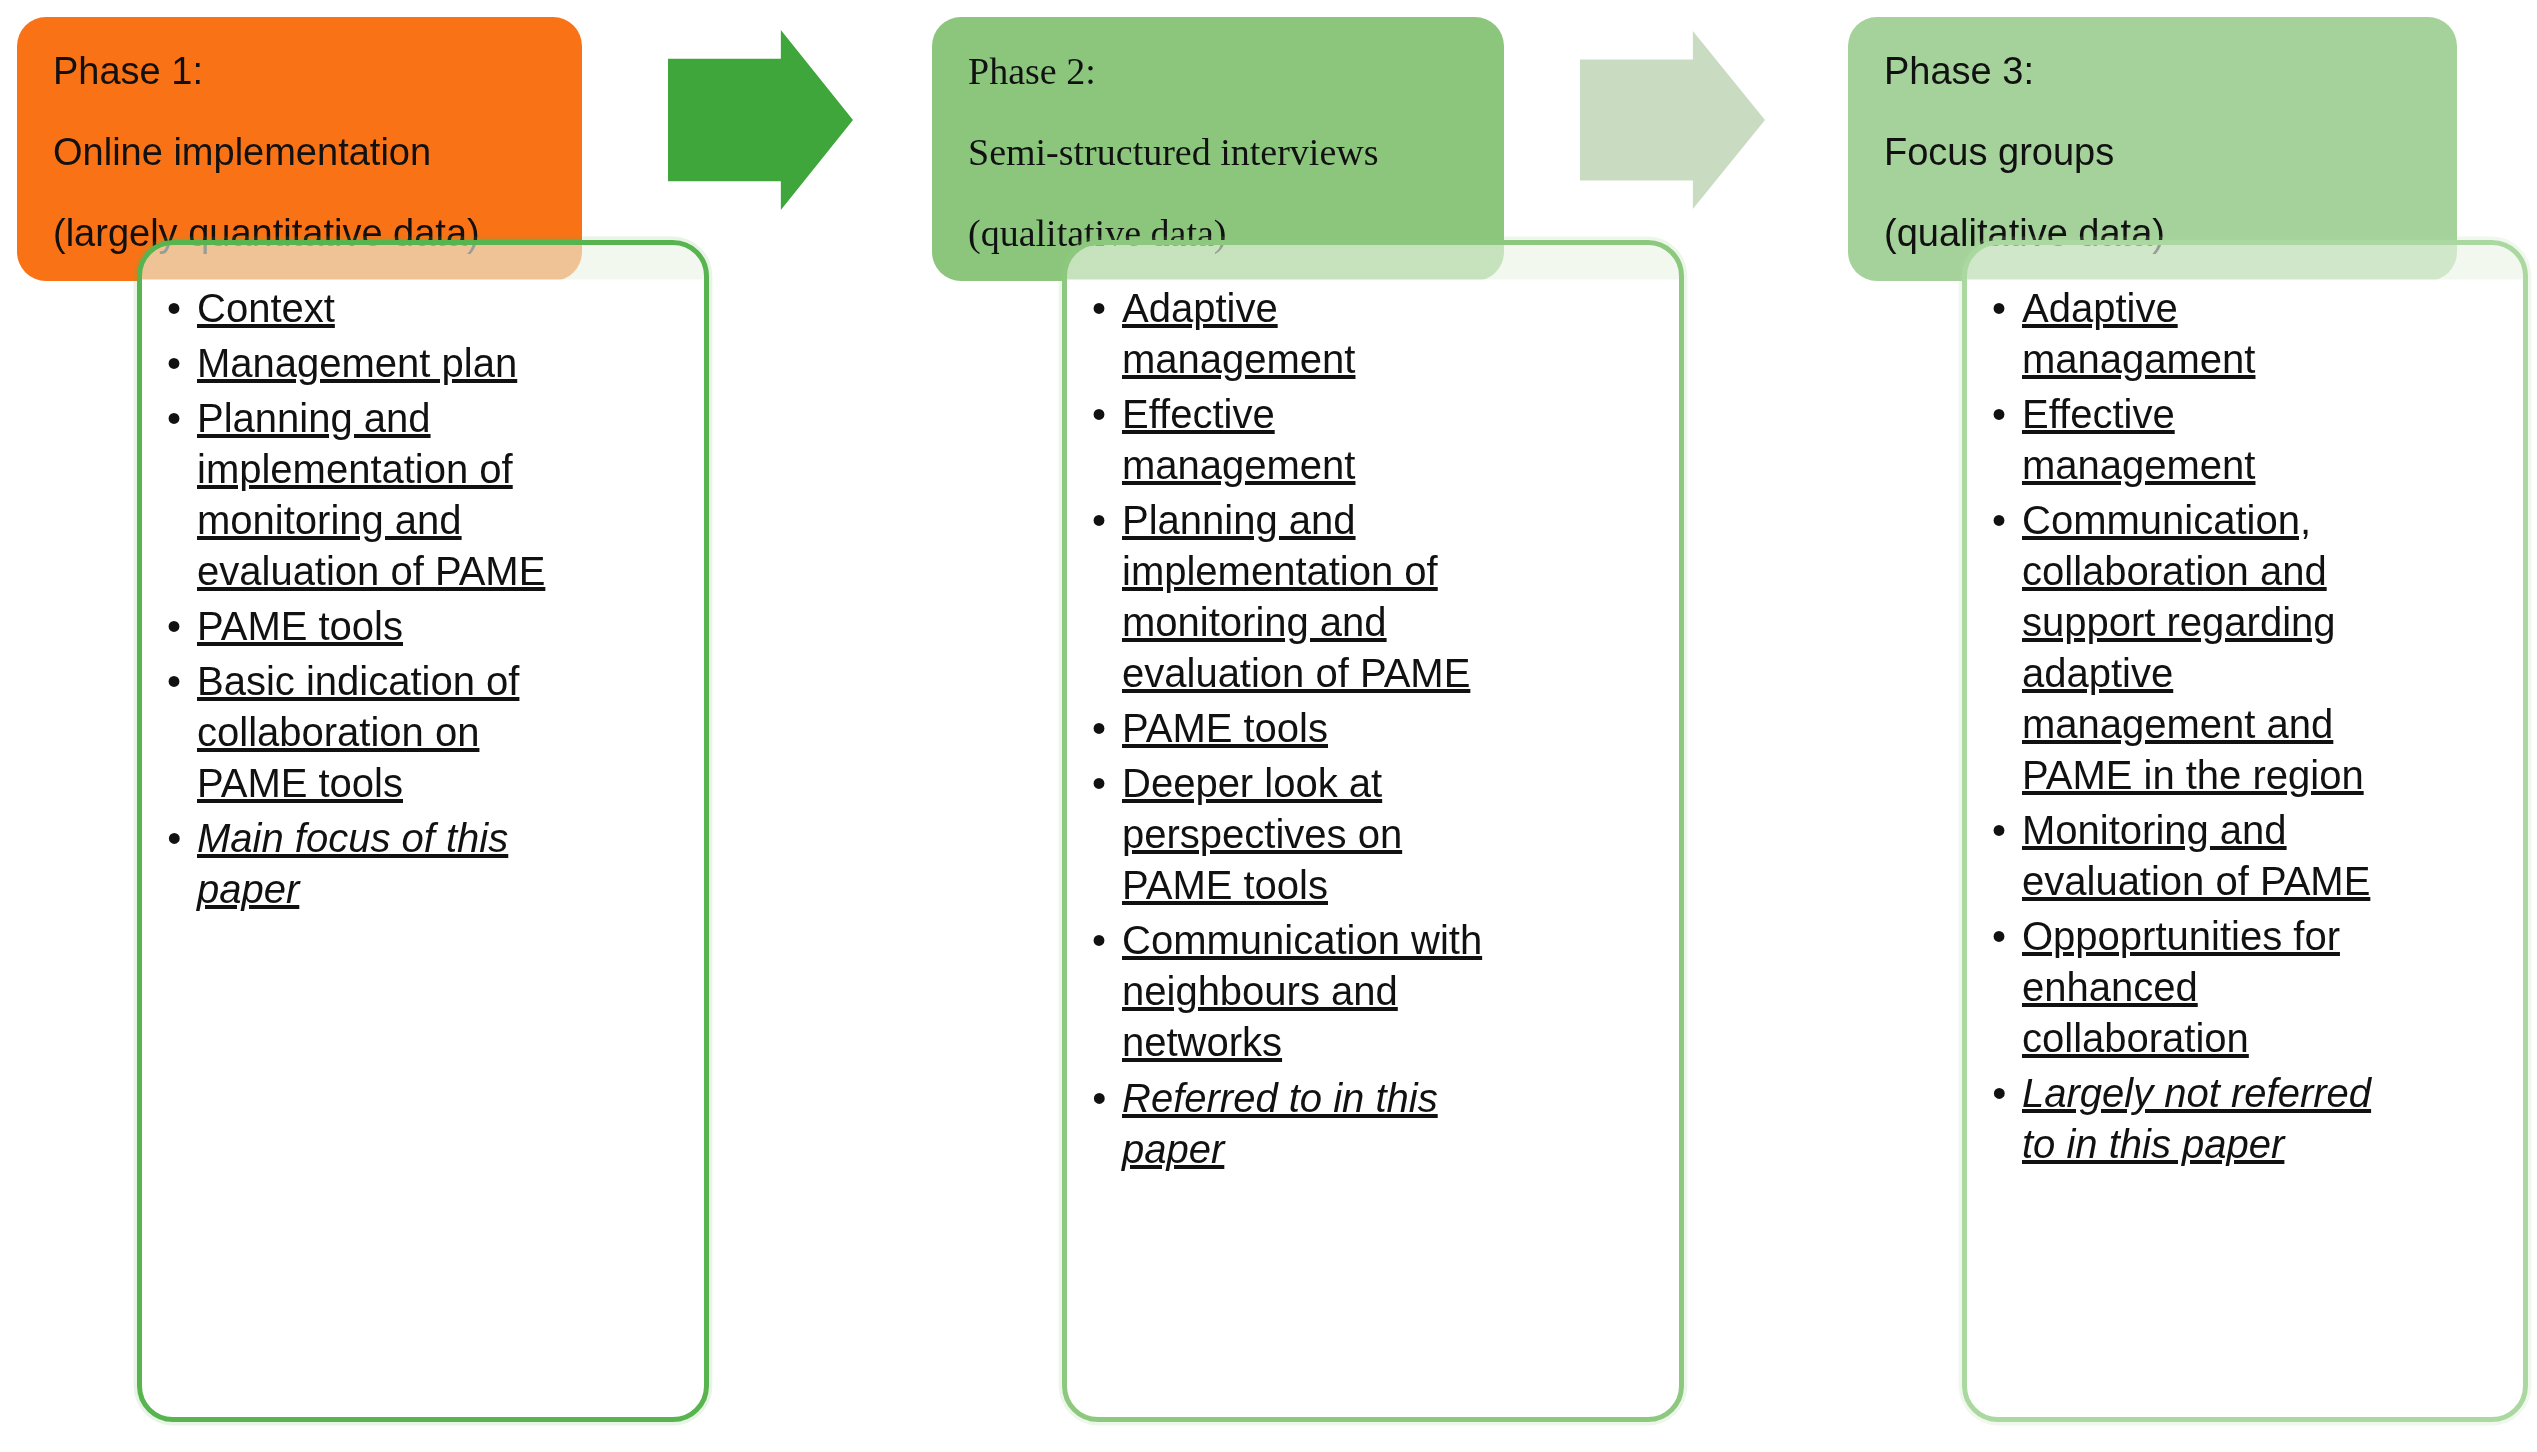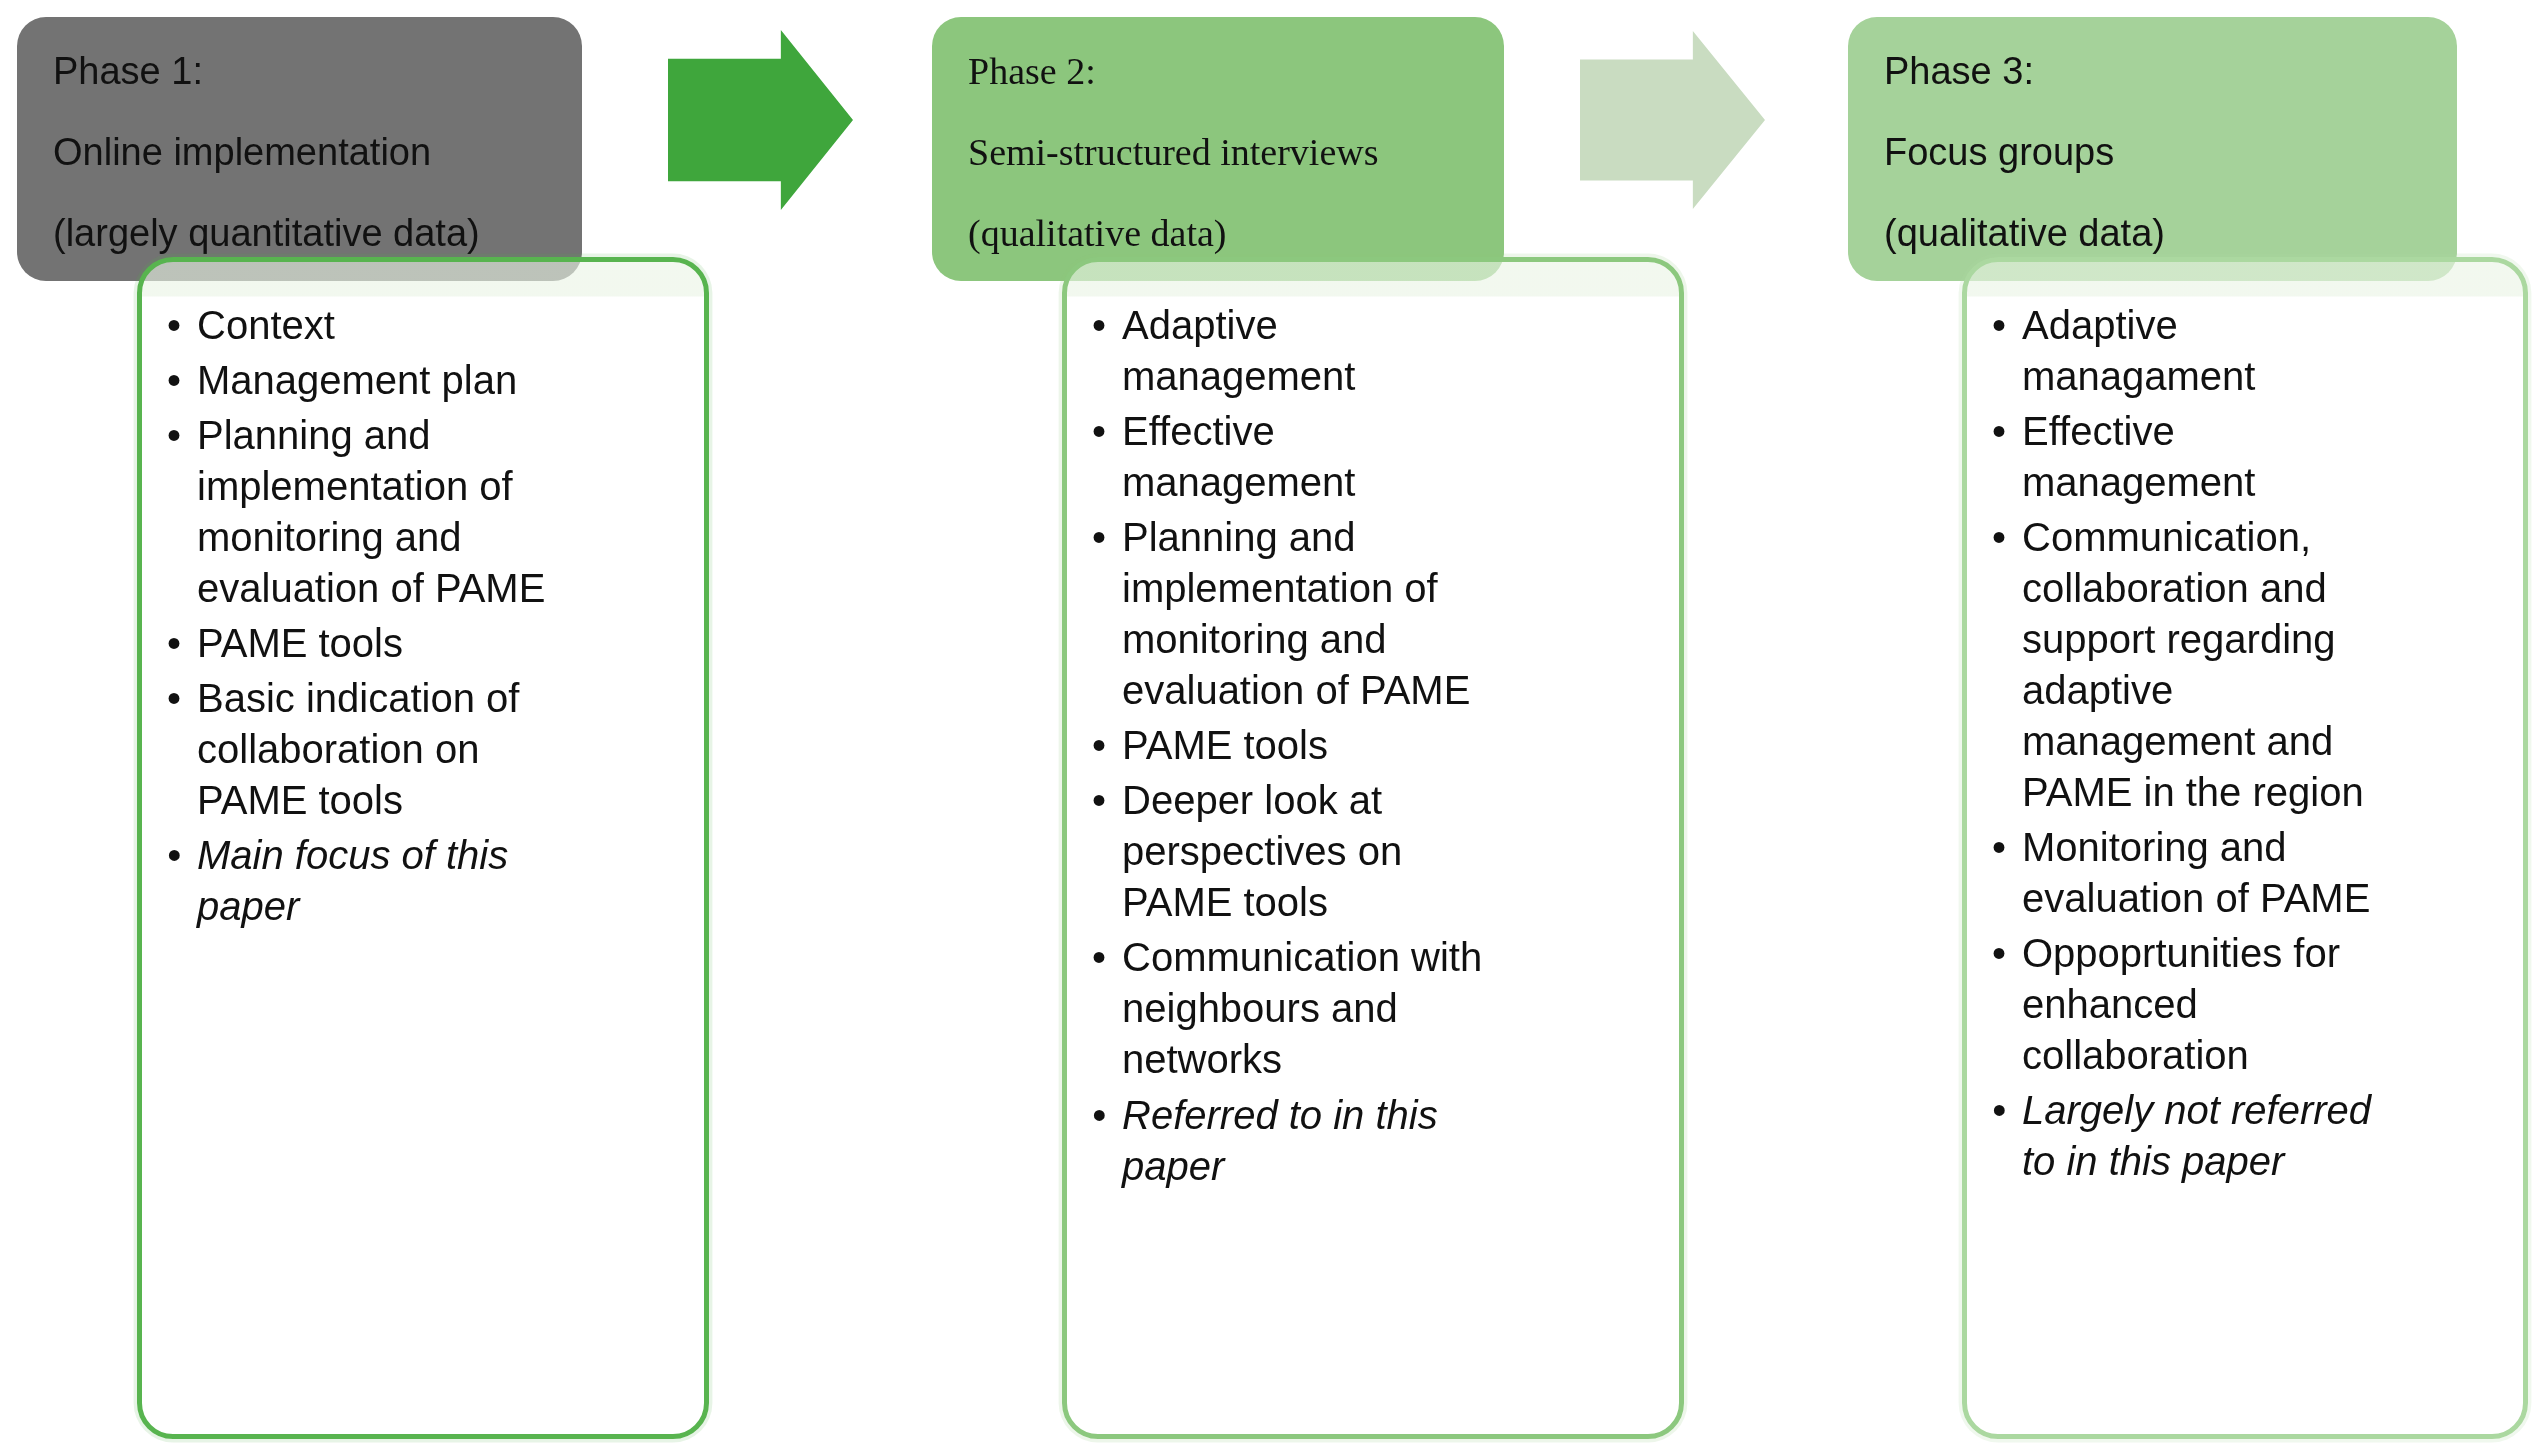--- a/index.html
+++ b/index.html
@@ -19,37 +19,38 @@
     top: 17px;
     height: 264px;
     border-radius: 29px;
     box-sizing: border-box;
     padding: 13.7px 20.6px 0 36px;
     font-size: 38px;
     line-height: 81px;
     white-space: nowrap;
     z-index: 1;
   }
-  .phase1 .phase-header { left: 17px;   width: 565px; background: #737373; }
+  .phase1 .phase-header { left: 17px;   width: 565px; background: #f97316; }
   .phase2 .phase-header { left: 932px; width: 572px; background: #8cc67d; font-family: Liberation Serif, serif; }
   .phase3 .phase-header { left: 1848px; width: 609px; background: #a5d29a; }
 
   
   .phase-card {
     position: absolute;
-    top: 257px;
+    top: 240px;
     height: 1182px;
     box-sizing: border-box;
     border-radius: 36px;
     background: linear-gradient(to bottom,
         rgba(234,244,229,0.62) 0px,
         rgba(234,244,229,0.62) 34px,
         #ffffff 35px,
         #ffffff 100%);
     z-index: 2;
+    text-decoration: underline;
   }
   .phase1 .phase-card { left: 137px;  width: 572px; border: 5.5px solid #58b44f; box-shadow: 0 0 0 3.4px rgba(88,180,79,0.14); }
   .phase2 .phase-card { left: 1062px; width: 622px; border: 5.5px solid #8cc87e; box-shadow: 0 0 0 3.4px rgba(140,200,126,0.16); }
   .phase3 .phase-card { left: 1962px; width: 566px; border: 5.5px solid #abd8a0; box-shadow: 0 0 0 3.4px rgba(171,216,160,0.18); }
 
   .phase-card ul {
     margin: 0;
     padding: 38px 0 0 25px;
     width: 415px;
     list-style: none;

